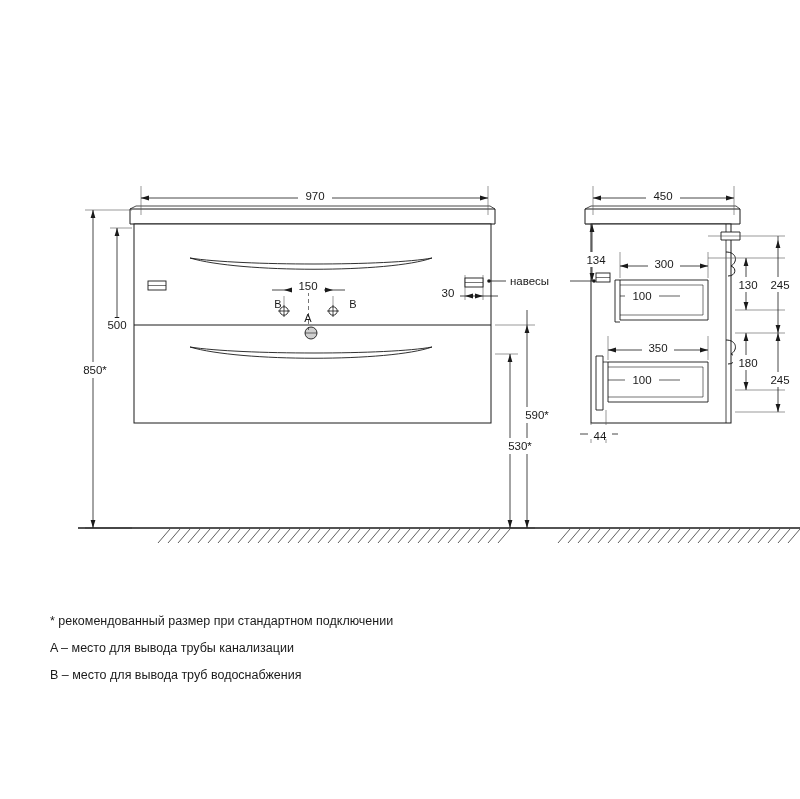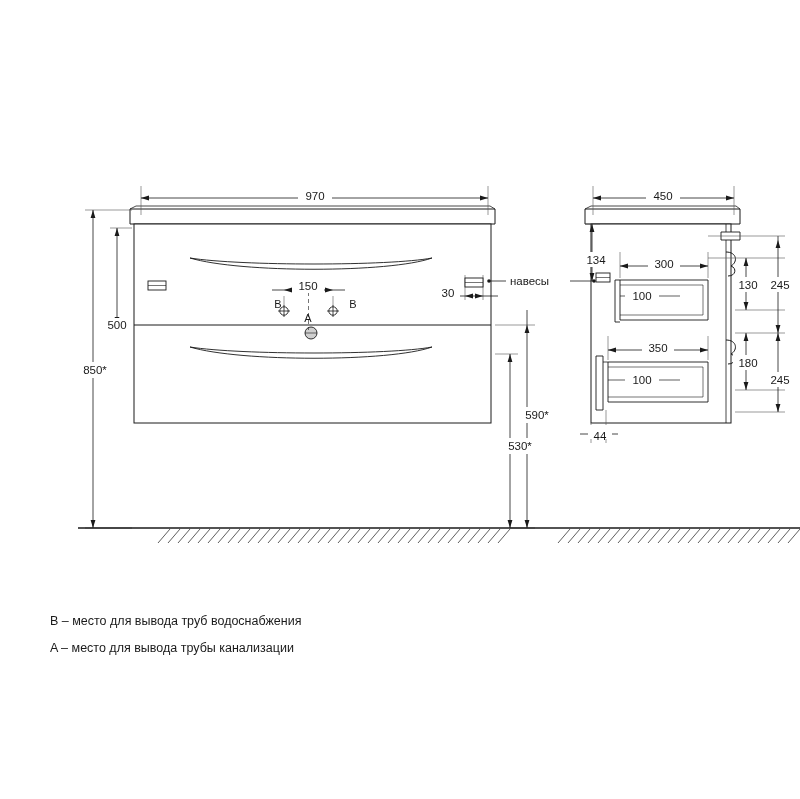--- a/index.html
+++ b/index.html
@@ -330,17 +330,18 @@
         <line x1="718" y1="543" x2="730" y2="529"></line>
         <line x1="728" y1="543" x2="740" y2="529"></line>
         <line x1="738" y1="543" x2="750" y2="529"></line>
         <line x1="748" y1="543" x2="760" y2="529"></line>
       </g>
     </g>
 
   </svg>
 
   <div class="notes">
+    <div class="note-line">* рекомендованный размер при стандартном подключении</div>
+    <div class="note-line">A – место для вывода трубы канализации</div>
     <div class="note-line">B – место для вывода труб водоснабжения</div>
-    <div class="note-line">A – место для вывода трубы канализации</div>
   </div>
 
 </div>
 
 </body></html>

